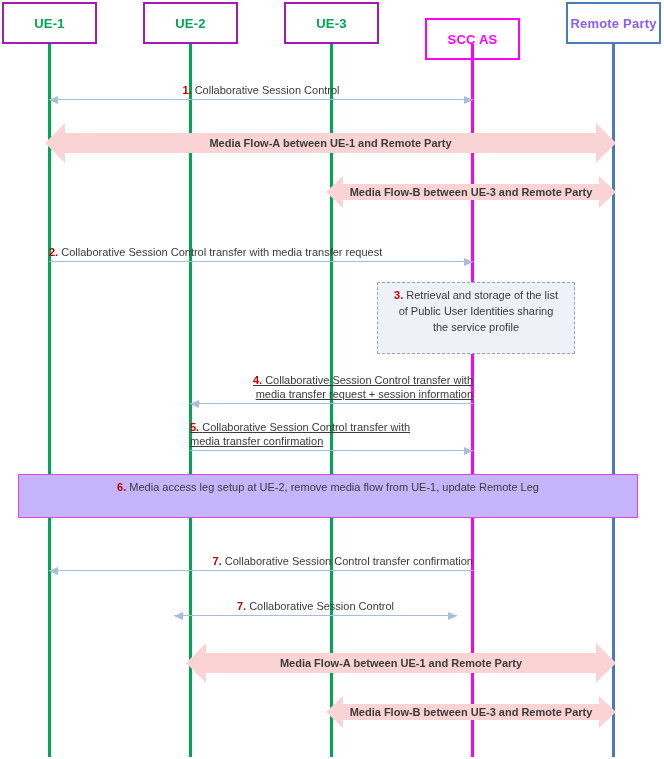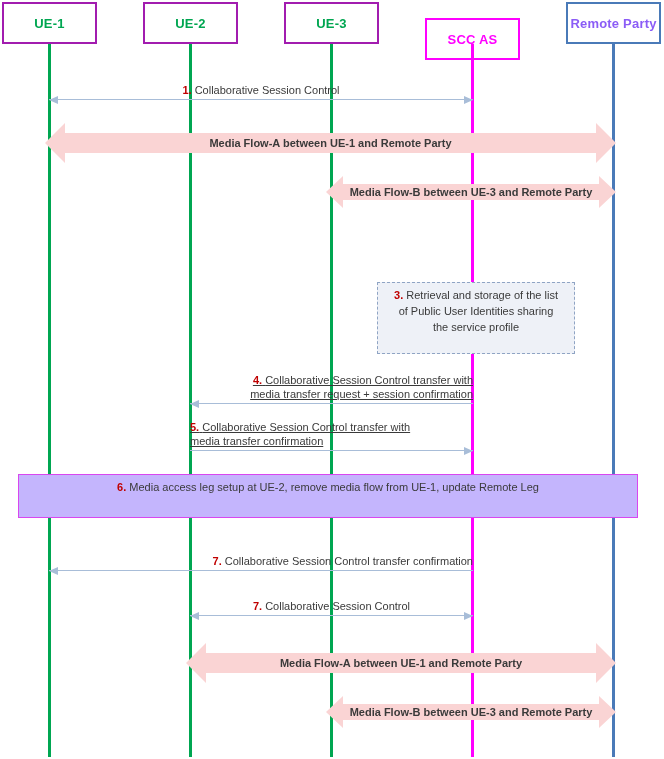--- a/index.html
+++ b/index.html
@@ -117,35 +117,43 @@
     <div class="flabel">Media Flow-A between UE-1 and Remote Party</div>
   </div>
 
   <div class="flow" style="left:326px;top:174px;width:290px;height:36px;">
     <svg width="290" height="36" viewBox="0 0 290 36">
       <polygon points="0,18 17,2 17,10 273,10 273,2 290,18 273,34 273,26 17,26 17,34" fill="#fad4d4"></polygon>
     </svg>
     <div class="flabel">Media Flow-B between UE-3 and Remote Party</div>
   </div>
 
+  <div class="msg" style="left:49px;width:424px;top:236px;">
+    <div class="txt left">
+      <span class="num">2.</span>
+      <span>Collaborative Session Control transfer with media transfer request</span>
+    </div>
+    <div class="line"></div>
+    <div class="head right"></div>
+  </div>
 
   <div class="note" style="left:377px;top:282px;width:198px;height:72px;">
     <div>
       <span class="num">3.</span>
       <span>Retrieval and storage of the list</span><br>
       <span>of Public User Identities sharing</span><br>
       <span>the service profile</span>
     </div>
   </div>
 
   <div class="msg" style="left:190px;width:283px;top:364px;height:44px;">
     <div class="txt two right">
       <span class="num">4.</span>
       <span>Collaborative Session Control transfer with</span><br>
-      <span>media transfer request + session confirmation</span>
+      <span>media transfer request + session information</span>
     </div>
     <div class="line"></div>
     <div class="head left"></div>
   </div>
 
   <div class="msg" style="left:190px;width:283px;top:411px;height:44px;">
     <div class="txt two left">
       <span class="num">5.</span>
       <span>Collaborative Session Control transfer with</span><br>
       <span>media transfer confirmation</span>
@@ -163,21 +171,21 @@
 
   <div class="msg" style="left:49px;width:424px;top:545px;">
     <div class="txt right">
       <span class="num">7.</span>
       <span>Collaborative Session Control transfer confirmation</span>
     </div>
     <div class="line"></div>
     <div class="head left"></div>
   </div>
 
-  <div class="msg" style="left:190px;width:283px;top:590px;">
+  <div class="msg" style="left:174px;width:283px;top:590px;">
     <div class="txt center">
       <span class="num">7.</span>
       <span>Collaborative Session Control</span>
     </div>
     <div class="line"></div>
     <div class="head left"></div>
     <div class="head right"></div>
   </div>
 
   <div class="flow" style="left:186px;top:641px;width:430px;height:44px;">

